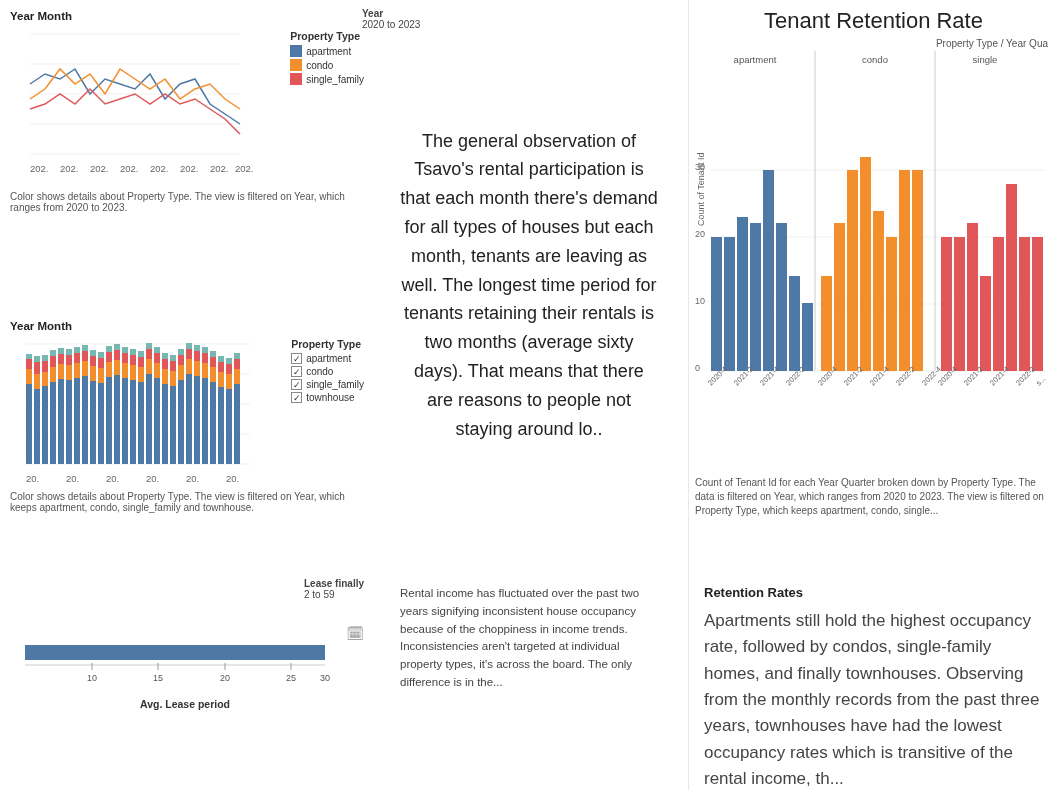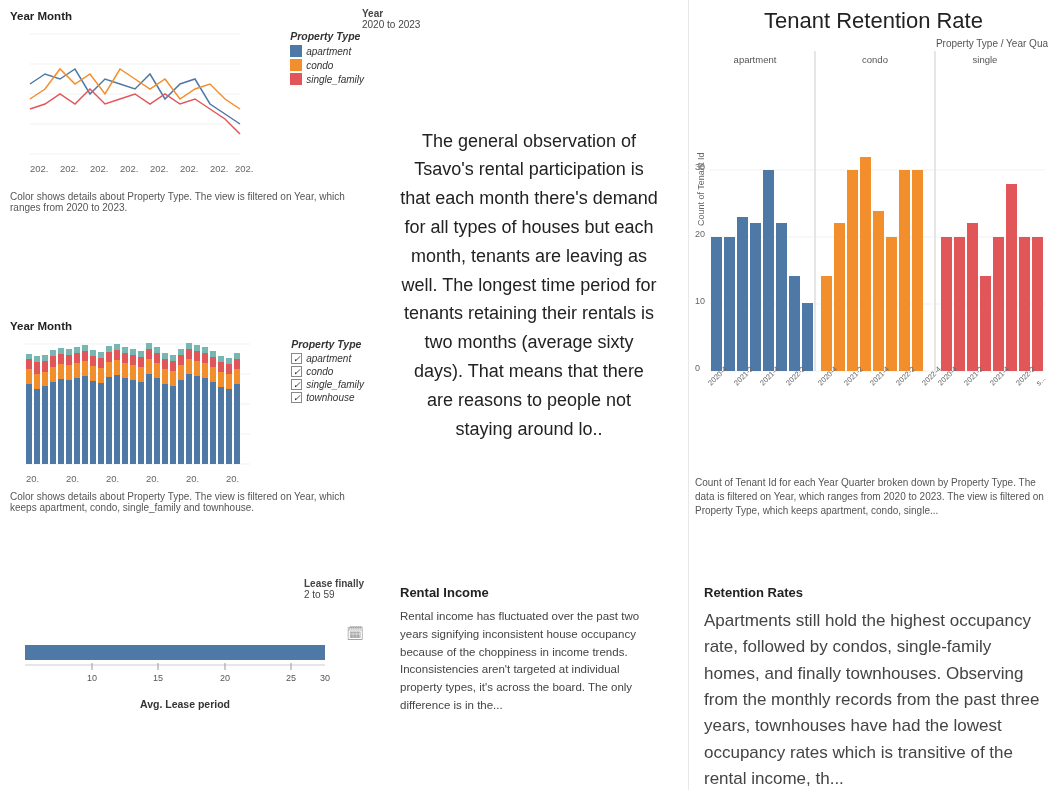--- a/index.html
+++ b/index.html
@@ -111,21 +111,20 @@
       color: #555;
       margin-top: 4px;
     }
 
     
     .legend {
       position: absolute;
       top: 30px;
       right: 6px;
       font-size: 10px;
-      font-style: italic;
     }
     .legend-title {
       font-weight: 700;
       margin-bottom: 3px;
       font-size: 10.5px;
     }
     .legend-item {
       display: flex;
       align-items: center;
       gap: 4px;
@@ -464,21 +463,20 @@
       </div>
       <div class="legend-item">
         <div class="legend-checkbox">✓</div>
         <span>townhouse</span>
       </div>
     </div>
     <div class="chart-subtitle">Color shows details about Property Type. The view is filtered on Year, which keeps apartment, condo, single_family and townhouse.</div>
   </div>
 
   <div class="rental-income-panel">
-    <h3>Rental Income</h3>
     <p>Rental income has fluctuated over the past two years signifying inconsistent house occupancy because of the choppiness in income trends. Inconsistencies aren't targeted at individual property types, it's across the board. The only difference is in the...</p>
   </div>
 
   <div class="occupancy-panel">
     <h3>Retention Rates</h3>
     <p>Apartments still hold the highest occupancy rate, followed by condos, single-family homes, and finally townhouses. Observing from the monthly records from the past three years, townhouses have had the lowest occupancy rates which is transitive of the rental income, th...</p>
   </div>
 
   <div class="chart-bot-left">
     <div style="position:absolute; top:8px; right:6px; font-size:10px; color:#444;">

